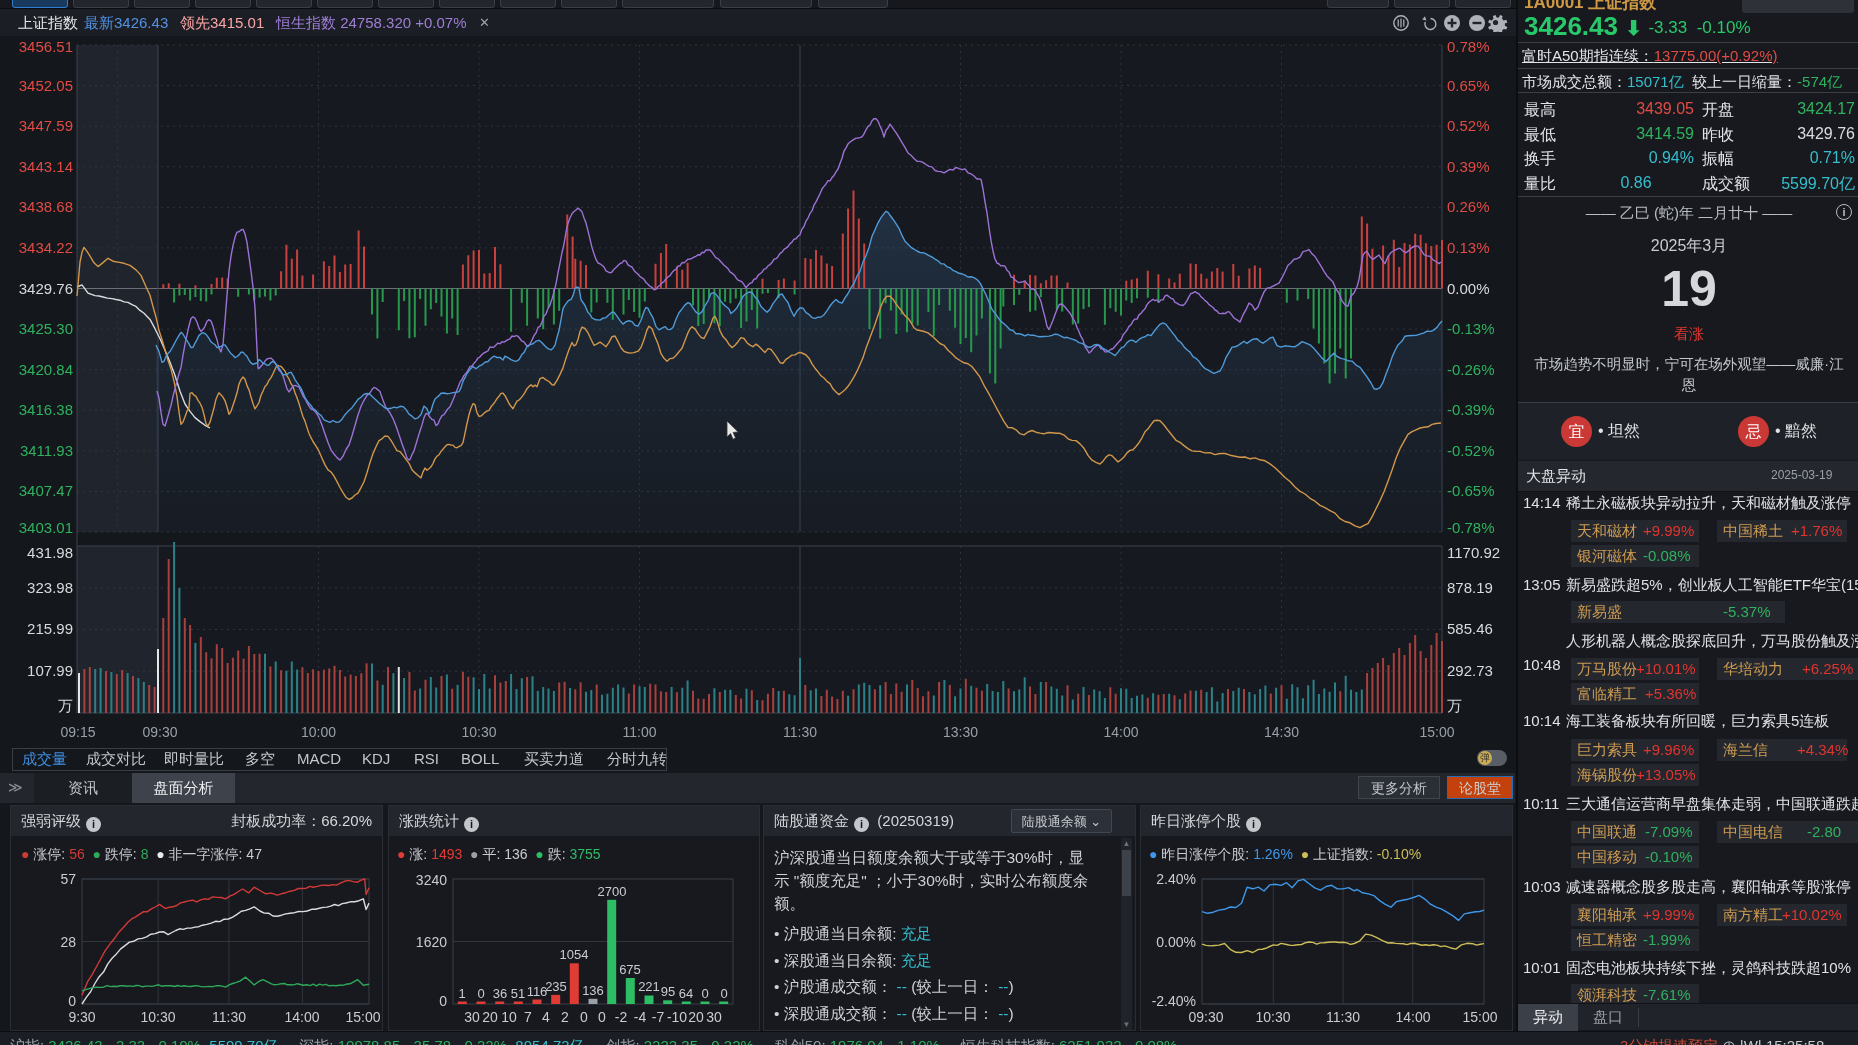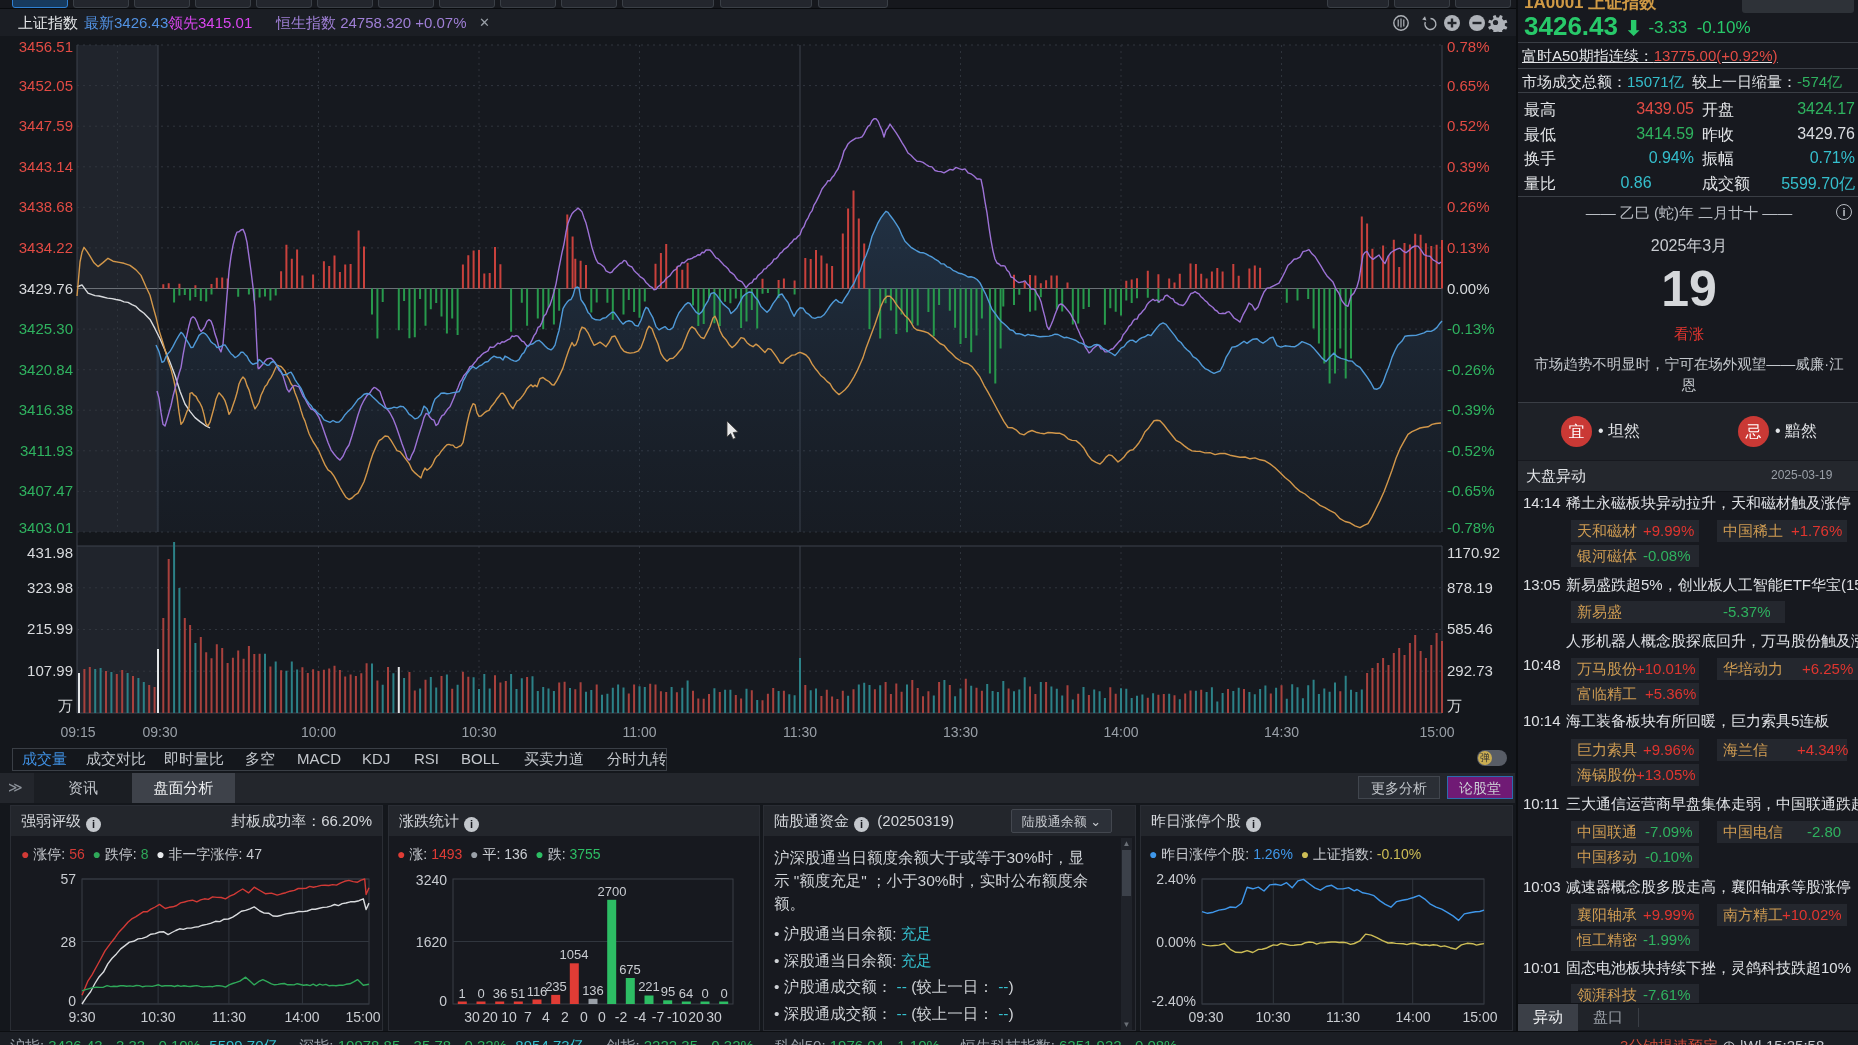--- a/index.html
+++ b/index.html
@@ -18,21 +18,21 @@
 <div class="ab" style="left:622px;top:-18px;width:92px;height:26px;background:#23262d;border:1px solid #3a3f46;border-radius:3px;"></div>
 <div class="ab" style="left:720px;top:-18px;width:92px;height:26px;background:#23262d;border:1px solid #3a3f46;border-radius:3px;"></div>
 <div class="ab" style="left:818px;top:-18px;width:70px;height:26px;background:#23262d;border:1px solid #3a3f46;border-radius:3px;"></div>
 <div class="ab" style="left:1327px;top:-18px;width:62px;height:26px;background:#23262d;border:1px solid #3a3f46;border-radius:3px;"></div>
 <div class="ab" style="left:1394px;top:-18px;width:56px;height:26px;background:#23262d;border:1px solid #3a3f46;border-radius:3px;"></div>
 <div class="ab" style="left:1455px;top:-18px;width:56px;height:26px;background:#23262d;border:1px solid #3a3f46;border-radius:3px;"></div>
 </div>
 <div class="ab" style="left:0;top:9px;width:1520px;height:27px;background:#1b1e24;font-size:15px;line-height:27px;">
 <span class="ab" style="left:18px;color:#e6e8ea;">上证指数</span>
 <span class="ab" style="left:84px;color:#5292e2;">最新3426.43</span>
-<span class="ab" style="left:168px;color:#d946ef;">领先3415.01</span>
+<span class="ab" style="left:180px;color:#fca5a5;">领先3415.01</span>
 <span class="ab" style="left:276px;color:#9f7fd6;">恒生指数 24758.320 +0.07%</span>
 <span class="ab" style="left:479px;color:#9aa0a8;font-size:13px;">✕</span>
 <svg class="ab" style="left:1392px;top:5px;" width="120" height="18" viewBox="0 0 120 18">
 <g stroke="#aeb2b8" fill="none" stroke-width="1.4">
 <circle cx="9" cy="9" r="7.2"></circle>
         <path d="M6.2 5.5v7M9 4.5v9M11.8 5.5v7" stroke-width="1.2"></path>
 <path d="M38.5 4.5a5.5 5.5 0 1 1 -5.2 3.4"></path>
         <path d="M33 2.2l-2.8 3.2 4.2 1.2z" fill="#aeb2b8" stroke="none"></path>
 </g>
 <g fill="#aeb2b8">
@@ -167,21 +167,21 @@
 <span class="ab" style="left:524px;top:4px;color:#c3c7cc;font-size:15px;">买卖力道</span>
 <span class="ab" style="left:607px;top:4px;color:#c3c7cc;font-size:15px;">分时九转</span>
 <div class="ab" style="left:1477px;top:4px;width:30px;height:16px;background:#585d66;border-radius:8px;"></div>
 <div class="ab" style="left:1478px;top:5px;width:14px;height:14px;background:#caad52;border-radius:7px;color:#333;font-size:10px;text-align:center;line-height:14px;">弹</div>
 </div>
 <div class="ab" style="left:0;top:773px;width:1515px;height:30px;background:#23262c;">
 <div class="ab" style="left:8px;top:6px;color:#8c929a;font-size:14px;">≫</div>
 <div class="ab" style="left:34px;top:0;width:98px;height:30px;background:#1b1e23;color:#c3c7cc;font-size:15px;text-align:center;line-height:30px;">资讯</div>
 <div class="ab" style="left:132px;top:0;width:103px;height:30px;background:#3e424a;color:#eceef0;font-size:15px;text-align:center;line-height:30px;">盘面分析</div>
 <div class="ab" style="left:1358px;top:3px;width:82px;height:23px;background:#2a2e35;border:1px solid #41464e;color:#c3c7cc;font-size:14px;text-align:center;line-height:22px;">更多分析</div>
-<div class="ab" style="left:1447px;top:3px;width:66px;height:23px;background:#701a75;border:1px solid #2c6cae;color:#cdd1d6;font-size:14px;text-align:center;line-height:22px;">论股堂</div>
+<div class="ab" style="left:1447px;top:3px;width:66px;height:23px;background:#c2410c;border:1px solid #2c6cae;color:#cdd1d6;font-size:14px;text-align:center;line-height:22px;">论股堂</div>
 </div>
 <div class="ab" style="left:10px;top:805px;width:373px;height:226px;background:#17191f;border:1px solid #2a2d34;">
     <div class="ab" style="left:0;top:0;width:371px;height:30px;background:#23262c;">
       <span class="ab" style="left:10px;top:6px;color:#d4d7db;font-size:15px;">强弱评级<span style="display:inline-block;width:15px;height:15px;background:#c3c7cc;color:#17191f;border-radius:8px;font-size:11px;font-weight:bold;text-align:center;line-height:15px;vertical-align:-2px;margin-left:5px;">i</span></span>
       <span class="ab" style="right:10px;top:6px;color:#d4d7db;font-size:15px;">封板成功率：66.20%</span>
     </div>
     <div class="ab" style="left:10px;top:40px;font-size:14px;color:#c9ccd1;"><span style="color:#d23a36;">●</span> 涨停: <span style="color:#d23a36;">56</span>&nbsp;&nbsp;<span style="color:#2fa859;">●</span> 跌停: <span style="color:#2fa859;">8</span>&nbsp;&nbsp;<span style="color:#e8eaec;">●</span> 非一字涨停: 47</div>
     <div class="ab" style="left:0;top:0;"><svg width="373" height="240" font-family="Liberation Sans, sans-serif">
         <rect x="71" y="73" width="287" height="125" fill="none" stroke="#3a3f47" stroke-width="1"></rect>
         <line x1="71" y1="73.0" x2="358" y2="73.0" stroke="#31363e" stroke-width="1"></line>

